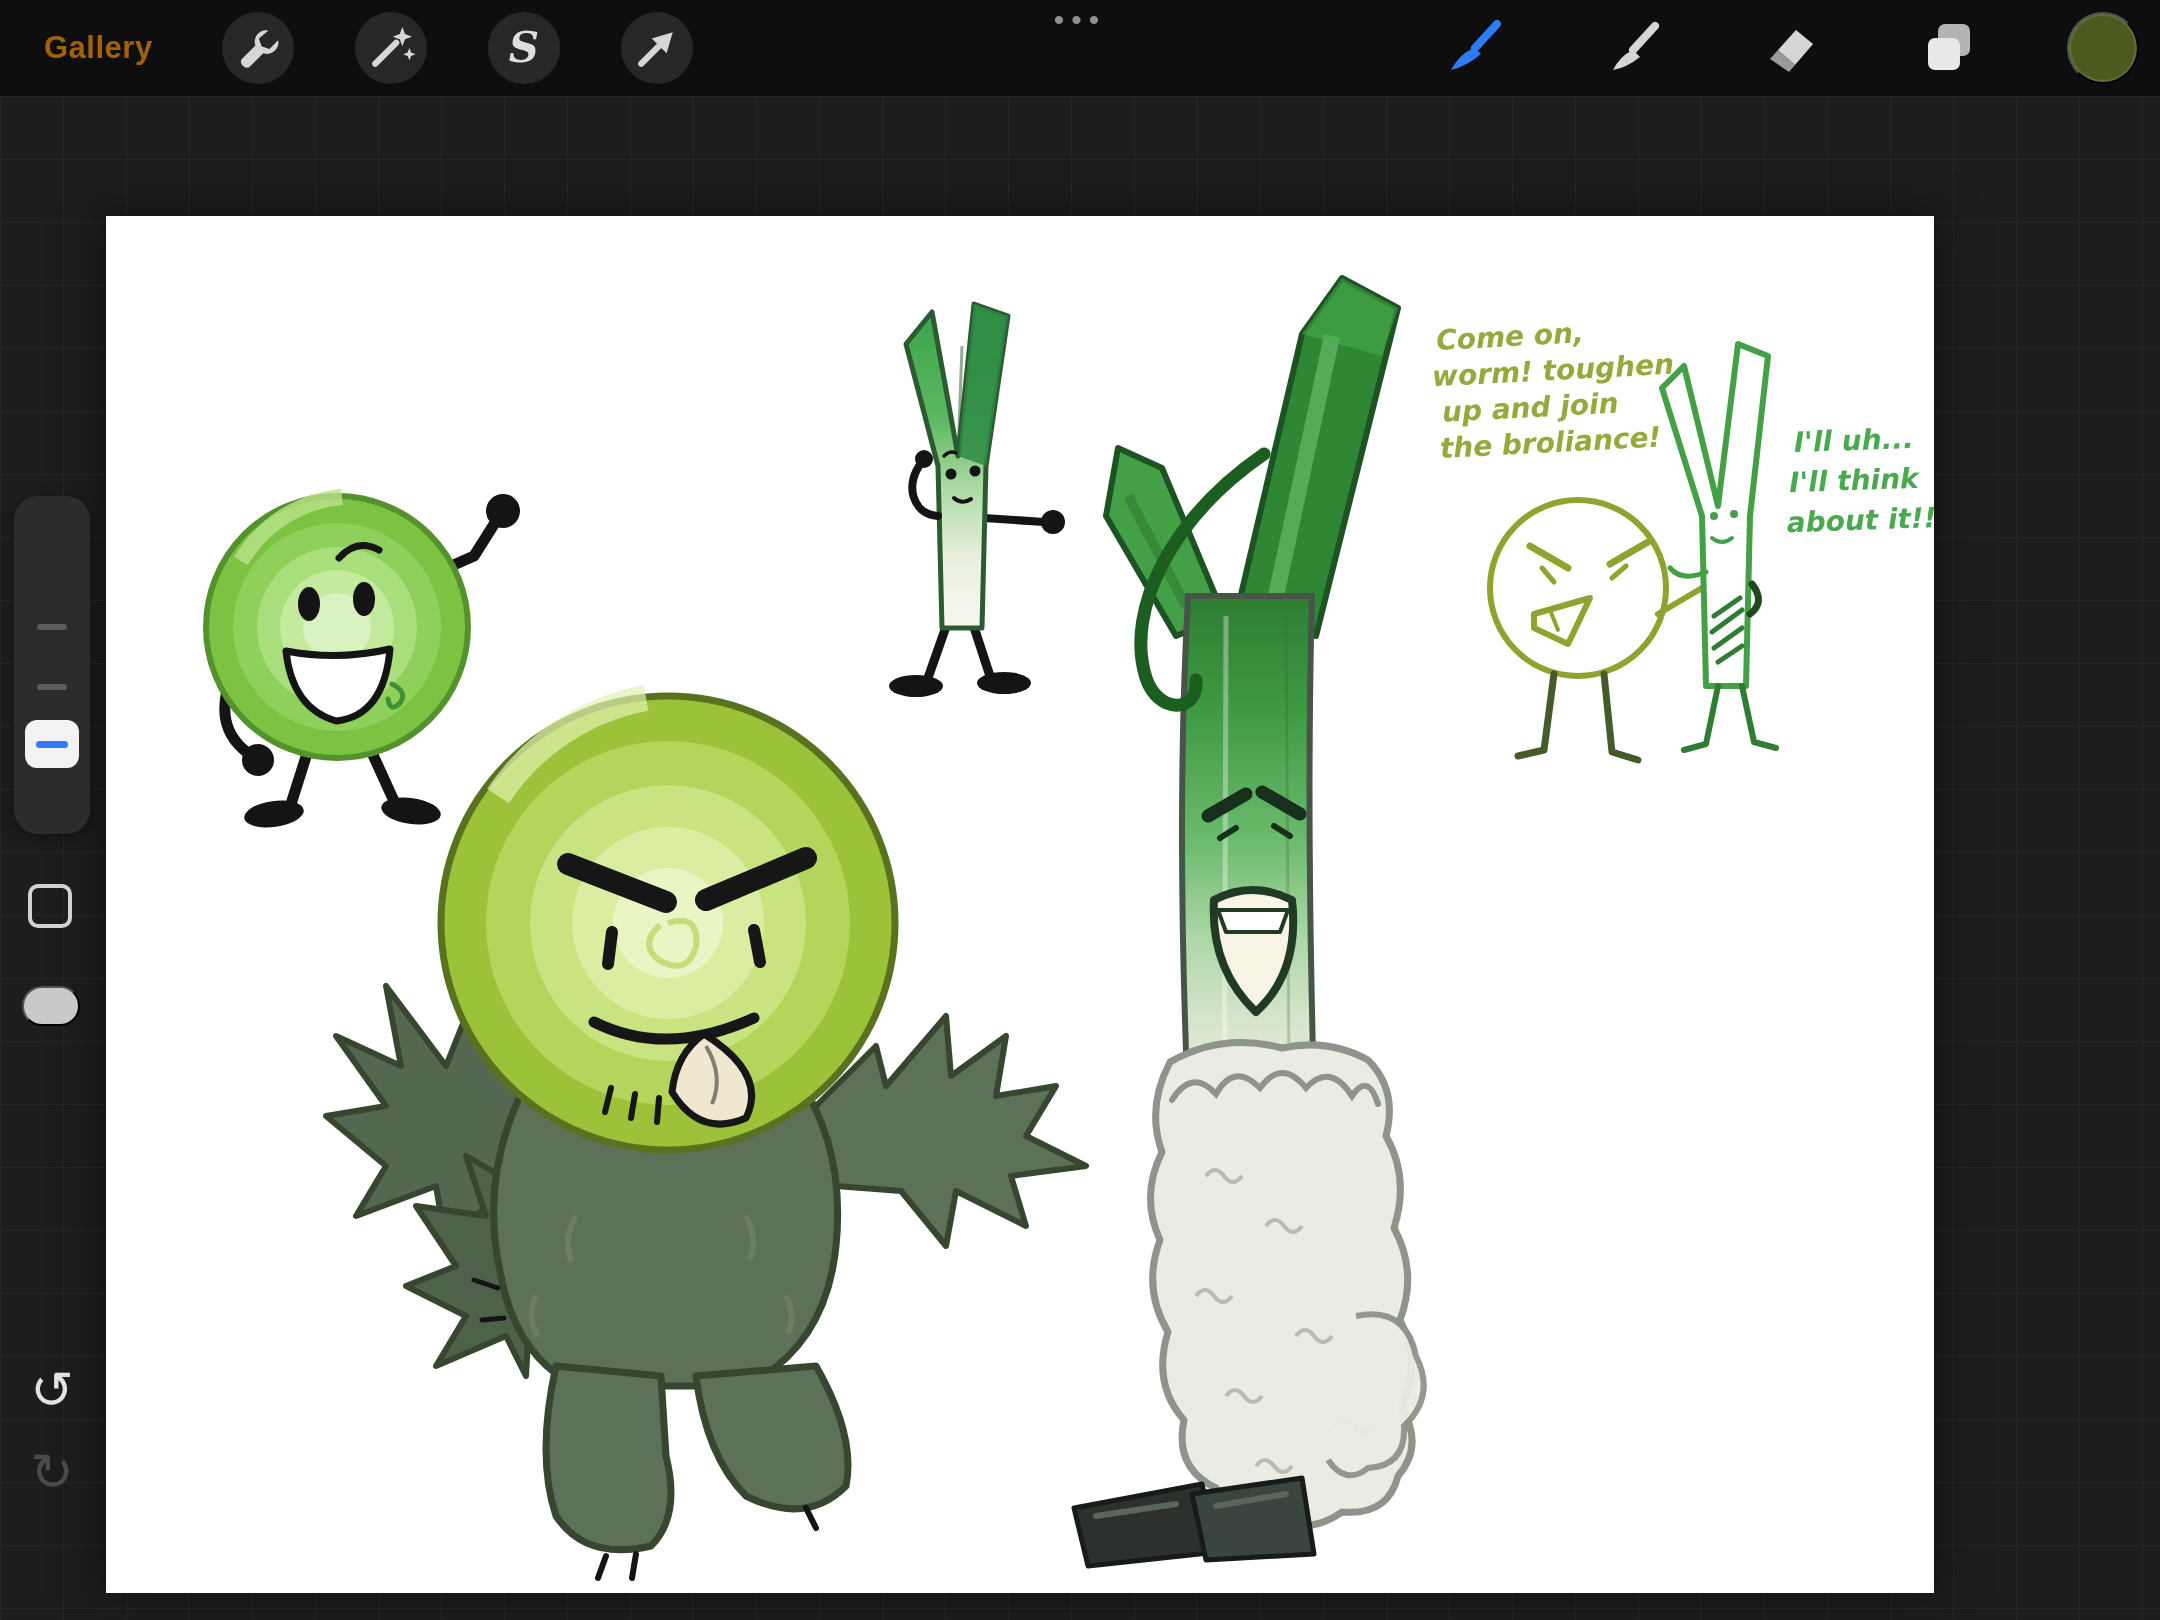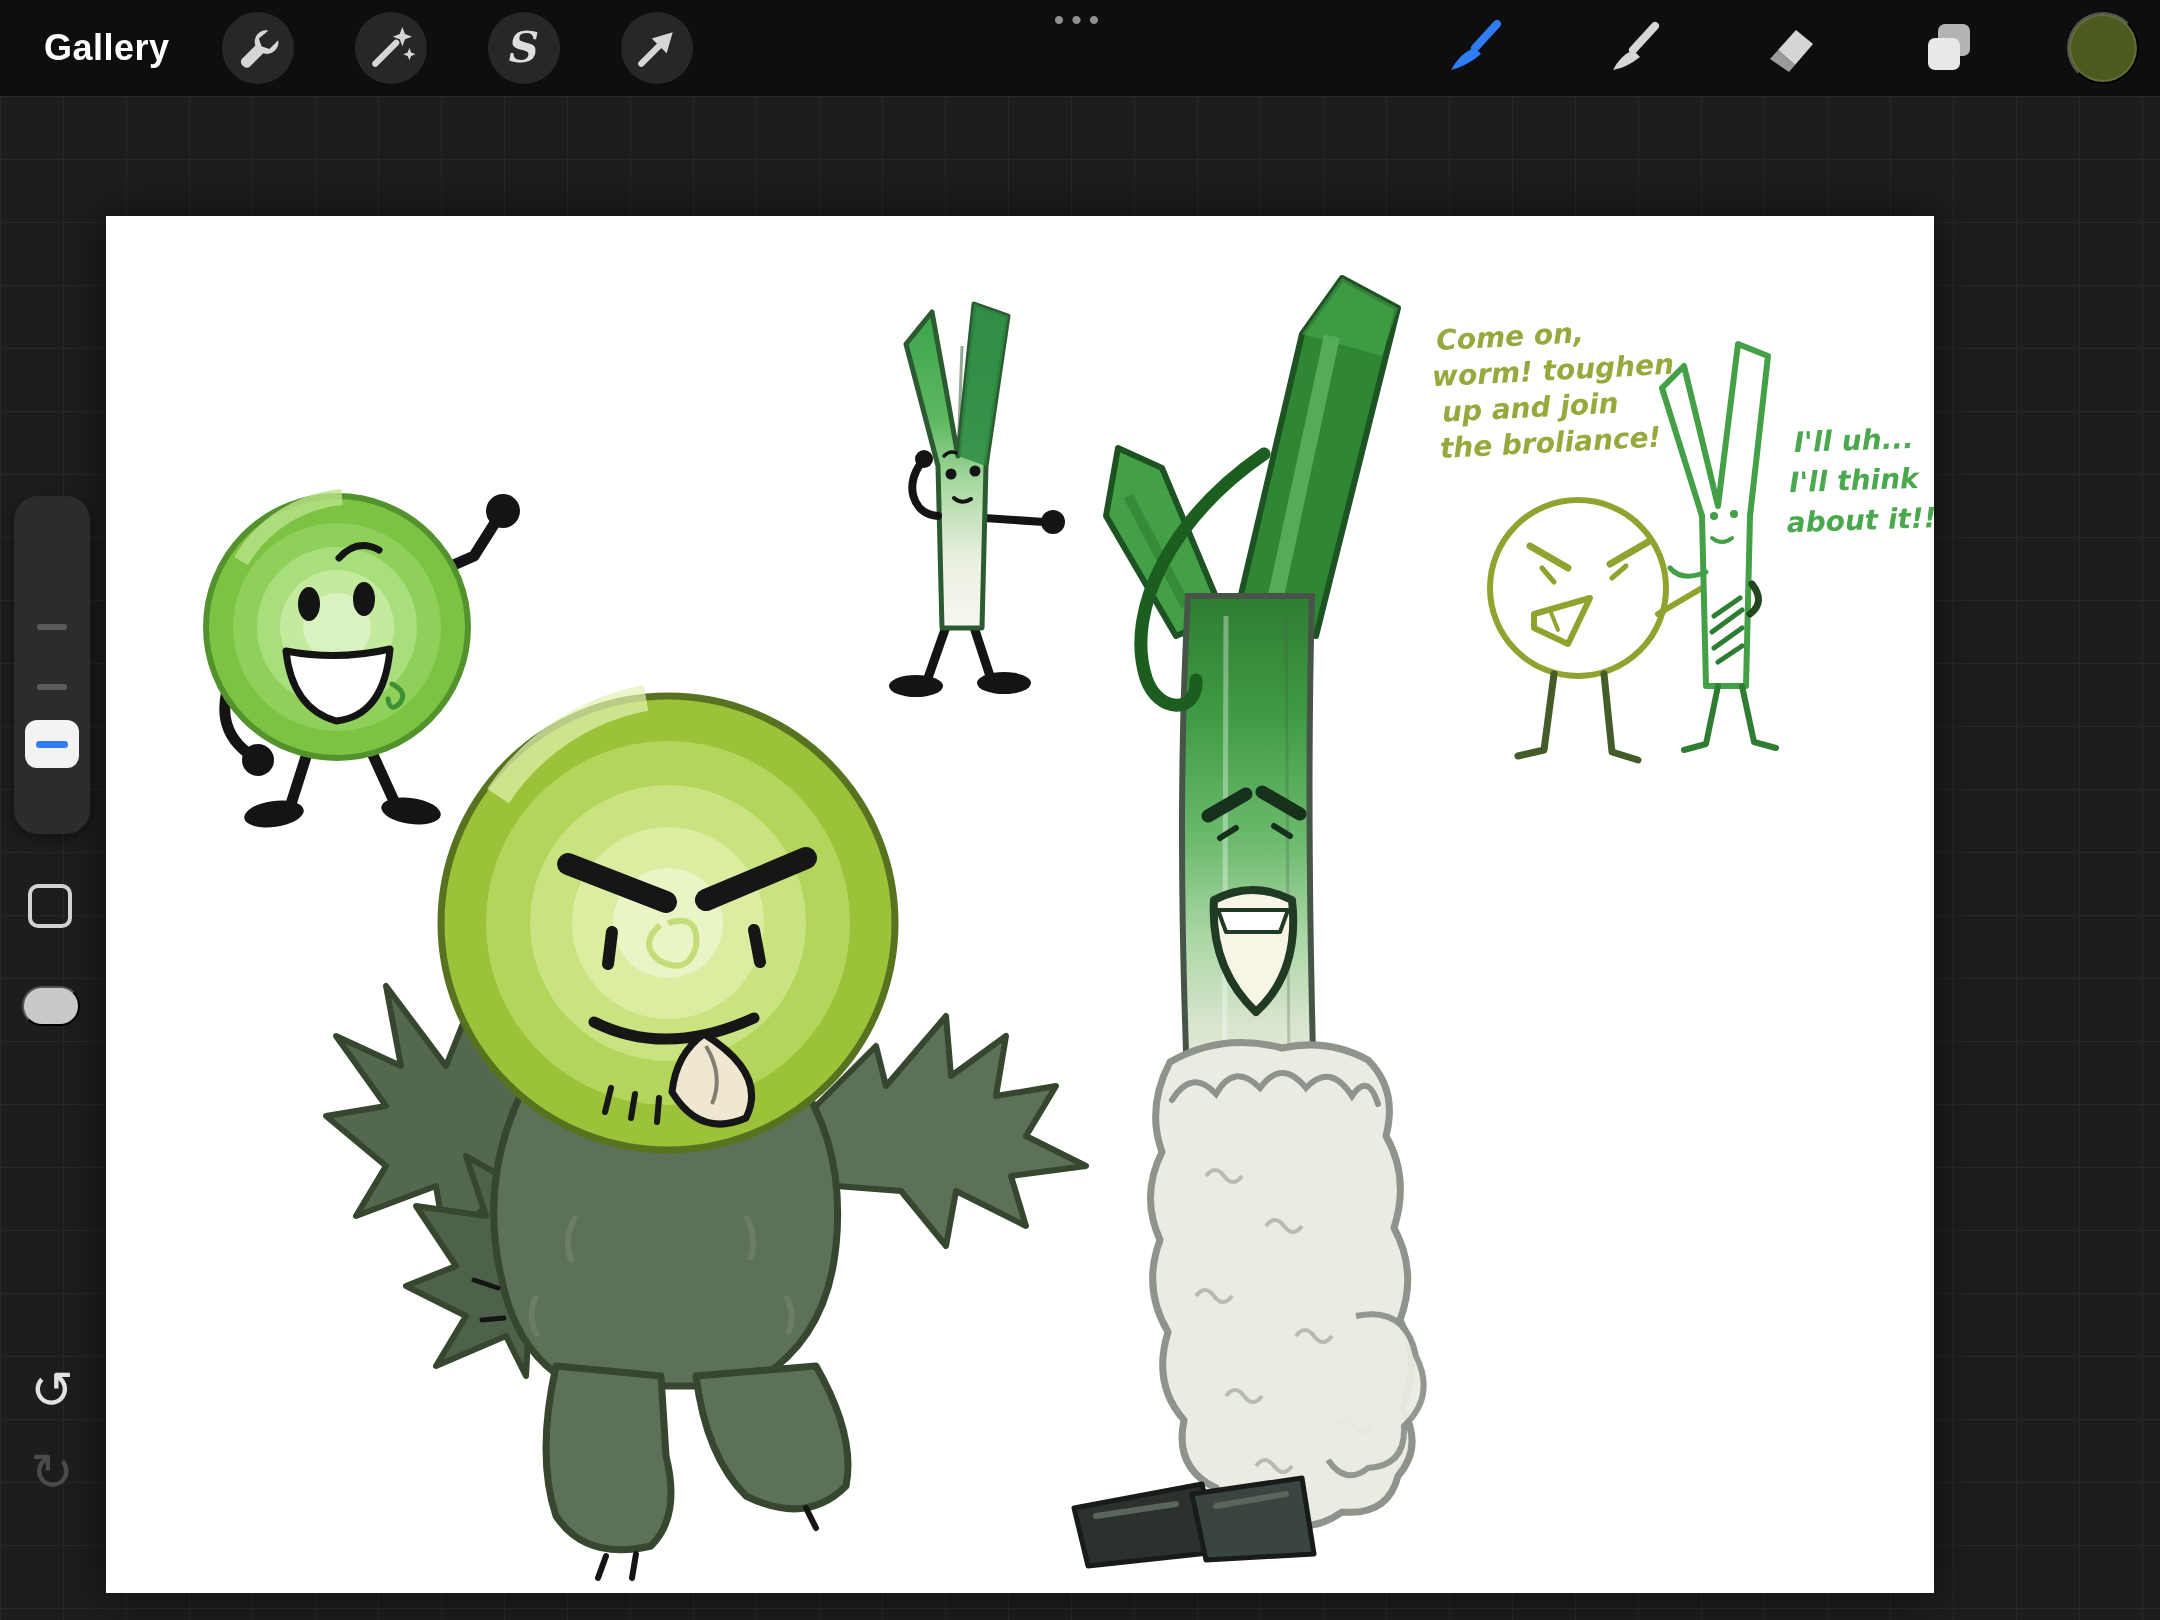--- a/index.html
+++ b/index.html
@@ -1,19 +1,19 @@
 <!DOCTYPE html>
 <html><head>
 <meta charset="utf-8">
 <style>
   html,body{margin:0;padding:0;background:#141414;}
   .screen{position:relative;width:2160px;height:1620px;overflow:hidden;font-family:"Liberation Sans",sans-serif;background:#1c1c1c;}
   
   .topbar{position:absolute;left:0;top:0;width:2160px;height:96px;background:#0e0e0e;z-index:30;}
-  .gallery{position:absolute;left:44px;top:0;height:100px;line-height:96px;color:#ffffff;font-size:36px;font-weight:bold;letter-spacing:.5px;cursor:pointer;}
+  .gallery{position:absolute;left:44px;top:0;height:100px;line-height:96px;color:#a16207;font-size:31px;font-weight:bold;letter-spacing:.5px;cursor:pointer;}
   .tool-circle{position:absolute;top:12px;width:72px;height:72px;border-radius:50%;background:#272727;border:none;display:flex;align-items:center;justify-content:center;padding:0;cursor:pointer;}
   .tool-circle svg{display:block;}
   .s-glyph{font-family:"DejaVu Serif",serif;font-style:italic;font-weight:bold;font-size:42px;color:#dedede;line-height:1;}
   .dots{position:absolute;left:1020px;top:0px;width:120px;text-align:center;color:#909090;font-size:30px;letter-spacing:7px;line-height:40px;cursor:pointer;}
   .flat-tool{position:absolute;top:16px;width:64px;height:64px;background:transparent;border:none;padding:0;display:flex;align-items:center;justify-content:center;cursor:pointer;}
   .color-swatch{position:absolute;top:12px;width:72px;height:72px;border-radius:50%;box-shadow:inset 0 0 0 2px rgba(255,255,255,.12);cursor:pointer;}
   
   .workspace{position:absolute;left:0;top:96px;width:2160px;height:1524px;background-color:#1d1d1d;background-image:linear-gradient(#272727 1px,transparent 1px),linear-gradient(90deg,#272727 1px,transparent 1px);background-size:63px 63px;}
   .canvas{position:absolute;left:106px;top:120px;width:1828px;height:1377px;background:#ffffff;box-shadow:0 0 40px rgba(0,0,0,.55);}
   .canvas svg{display:block;}

